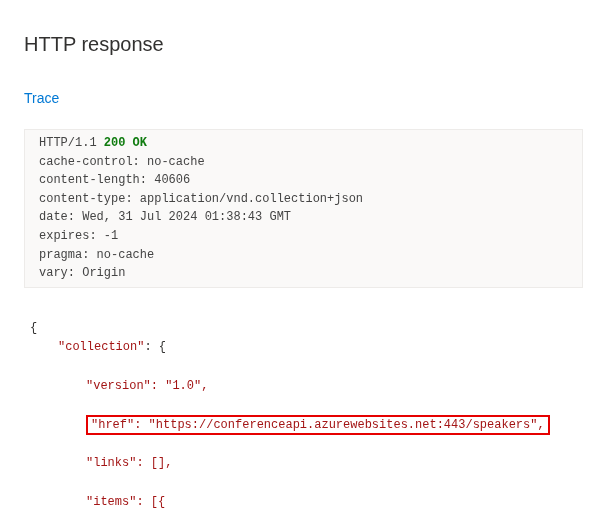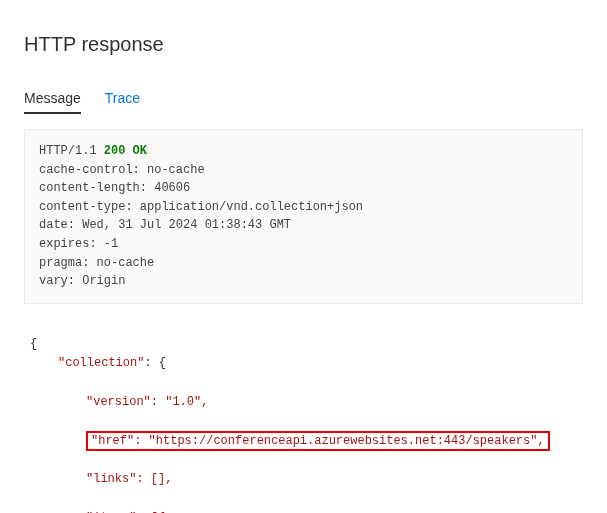--- a/index.html
+++ b/index.html
@@ -32,21 +32,21 @@
   }
   .tab.active {
     border-bottom: 2px solid #323130;
   }
   .tab.inactive {
     color: #0078d4;
   }
   .header-block {
     background: #faf9f8;
     border: 1px solid #edebe9;
-    padding: 12px 14px;
+    padding: 4px 14px;
     font-family: Consolas, "Courier New", monospace;
     font-size: 12px;
     line-height: 1.55;
     color: #444;
     white-space: pre;
     overflow-x: auto;
   }
   .status-ok { color: #107c10; font-weight: 600; }
   .json-block {
     font-family: Consolas, "Courier New", monospace;
@@ -66,21 +66,20 @@
   }
   .indent1 { padding-left: 28px; display: block; }
   .indent2 { padding-left: 56px; display: block; }
 </style>
 </head>
 <body>
 
 <h2 class="title">HTTP response</h2>
 
 <div class="tabs">
-  <div class="tab active">Message</div>
   <div class="tab inactive">Trace</div>
 </div>
 
 <div class="header-block"><span>HTTP/1.1</span> <span class="status-ok">200 OK</span>
 <span>cache-control: no-cache</span>
 <span>content-length: 40606</span>
 <span>content-type: application/vnd.collection+json</span>
 <span>date: Wed, 31 Jul 2024 01:38:43 GMT</span>
 <span>expires: -1</span>
 <span>pragma: no-cache</span>

